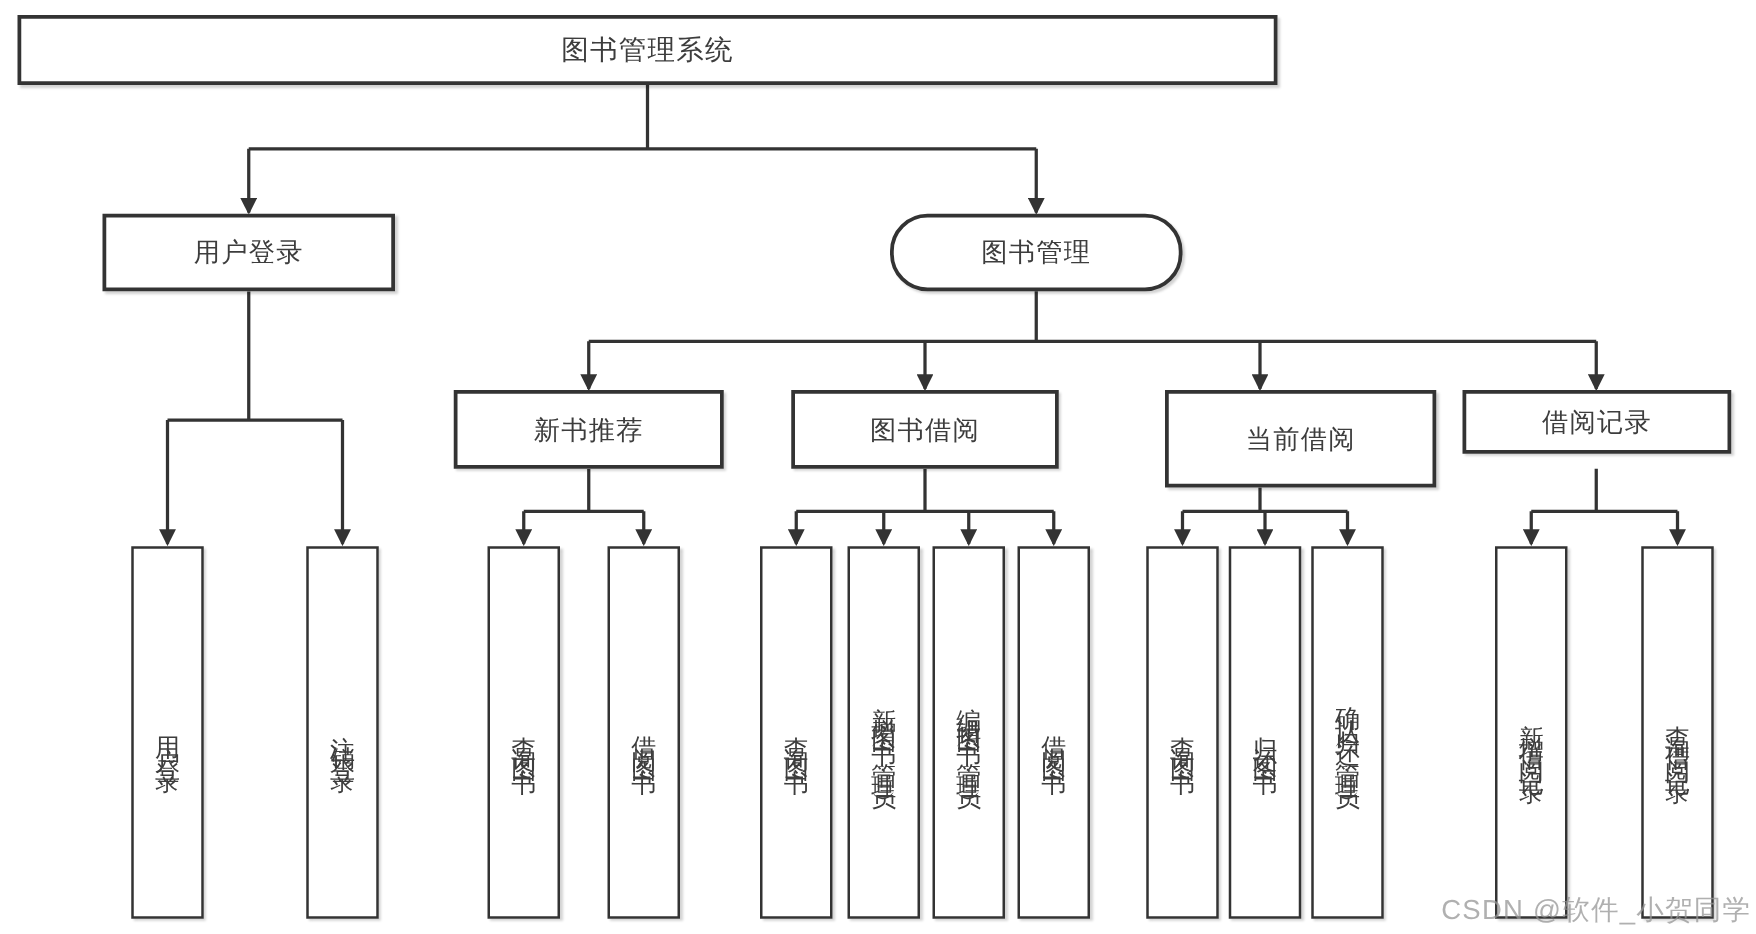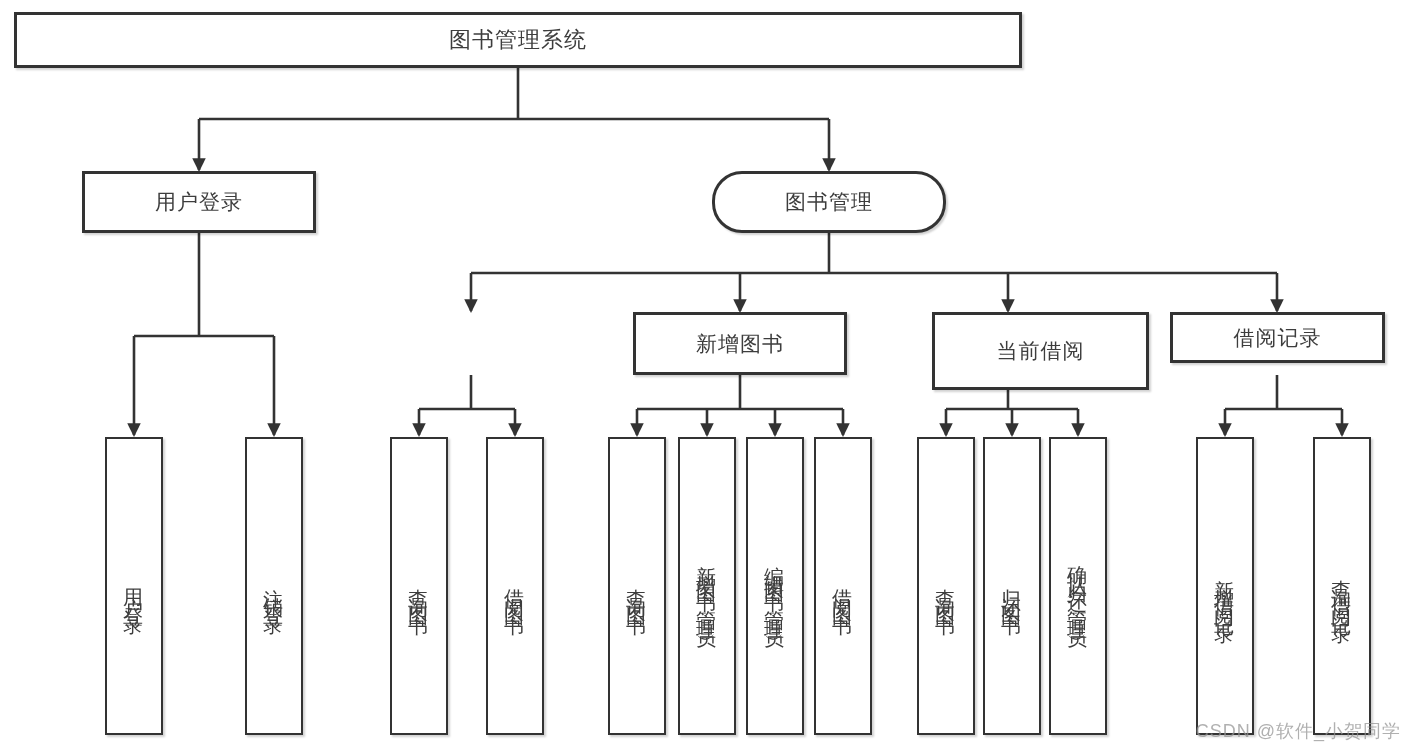--- a/index.html
+++ b/index.html
@@ -48,21 +48,21 @@
     font-size: 20px;
     letter-spacing: 9px;
     padding-top: 9px; 
     box-sizing: border-box;
     text-align: center;
   }
   .watermark {
     position: absolute;
     right: 4px;
     bottom: 4px;
-    font-size: 18px;
+    font-size: 22px;
     color: rgba(150, 150, 150, 0.75);
     letter-spacing: 1px;
     z-index: 5;
     white-space: nowrap;
   }
 </style>
 </head>
 <body>
 
 <div class="canvas">
@@ -108,21 +108,22 @@
       <path d="M1225,409 V435" marker-end="url(#arr)"></path>
       <path d="M1342,409 V435" marker-end="url(#arr)"></path>
     </g>
   </svg>
 
   <div class="node box-h box-root" style="left:14px; top:12px; width:1008px; height:56px;">图书管理系统</div>
 
   <div class="node box-h" style="left:82px; top:171px; width:234px; height:62px;">用户登录</div>
   <div class="node box-h" style="left:712px; top:171px; width:234px; height:62px;border-radius:30px;">图书管理</div>
 
-  <div class="node box-h" style="left:633px; top:312px; width:214px; height:63px;">新增图书</div>
+  <div class="node box-h" style="left:363px; top:312px; width:216px; height:63px;">新书推荐</div>
+  <div class="node box-h" style="left:633px; top:312px; width:214px; height:63px;">图书借阅</div>
   <div class="node box-h" style="left:932px; top:312px; width:217px; height:78px;">当前借阅</div>
   <div class="node box-h" style="left:1170px; top:312px; width:215px; height:51px;">借阅记录</div>
 
   <div class="node box-v" style="left:105px; top:437px; width:58px; height:298px;">用户登录</div>
   <div class="node box-v" style="left:245px; top:437px; width:58px; height:298px;">注销登录</div>
 
   <div class="node box-v" style="left:390px; top:437px; width:58px; height:298px;">查询图书</div>
   <div class="node box-v" style="left:486px; top:437px; width:58px; height:298px;">借阅图书</div>
 
   <div class="node box-v" style="left:608px; top:437px; width:58px; height:298px;">查询图书</div>

